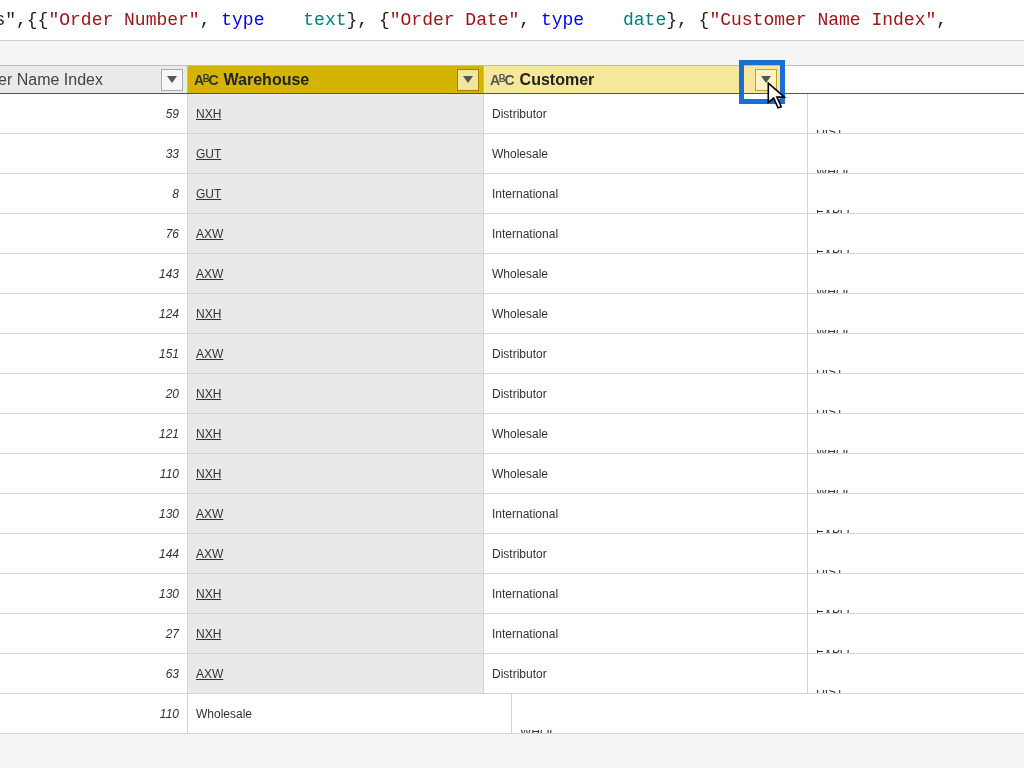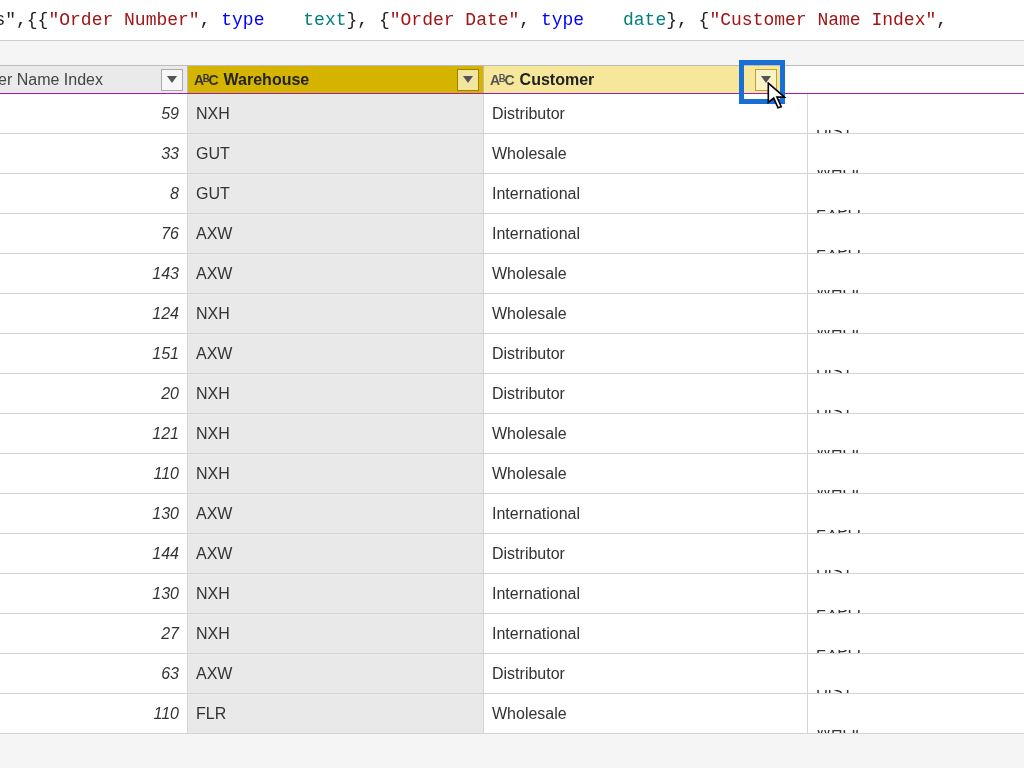--- a/index.html
+++ b/index.html
@@ -106,39 +106,39 @@
     right: -8px;
     top: 16px;
     pointer-events: none;
   }
   .cursor svg { width: 22px; height: 28px; }
 
   .data-row {
     display: flex;
     height: 40px;
     border-bottom: 1px solid #d4d4d4;
-    font-size: 16px;
+    font-size: 12px;
   }
   .dcell {
     display: flex;
     align-items: center;
     border-right: 1px solid #d4d4d4;
     padding: 0 8px;
     overflow: hidden;
     white-space: nowrap;
   }
   .dcell.idx {
     width: 196px; margin-left: -8px;
     justify-content: flex-end;
     font-style: italic;
     color: #333;
     background: #fff;
     padding-right: 8px;
   }
-  .dcell.wh   { width: 296px; background: #e9e9e9; }
+  .dcell.wh   { width: 296px; background: #e9e9e9; text-decoration: underline; }
   .dcell.chan { width: 324px; background: #fff; }
   .dcell.code { flex: 1; background: #fff; border-right: none; margin-top: 36px; }
 </style>
 </head>
 <body>
 
 <div class="formula-bar">
   <span class="tok-black">ders",{{</span><span class="tok-red">"Order Number"</span><span class="tok-black">, </span><span class="tok-blue">type</span><span> </span><span class="tok-teal">text</span><span class="tok-black">}, {</span><span class="tok-red">"Order Date"</span><span class="tok-black">, </span><span class="tok-blue">type</span><span> </span><span class="tok-teal">date</span><span class="tok-black">}, {</span><span class="tok-red">"Customer Name Index"</span><span class="tok-black">,</span>
 </div>
 
@@ -267,18 +267,17 @@
         <div class="dcell code">EXPO</div>
       </div>
       <div class="data-row">
         <div class="dcell idx">63</div>
         <div class="dcell wh">AXW</div>
         <div class="dcell chan">Distributor</div>
         <div class="dcell code">DIST</div>
       </div>
       <div class="data-row">
         <div class="dcell idx">110</div>
-        <div class="dcell wh">FLR</div>
         <div class="dcell chan">Wholesale</div>
         <div class="dcell code">WHOL</div>
       </div>
     </div>
 </div>
 
 </body></html>

